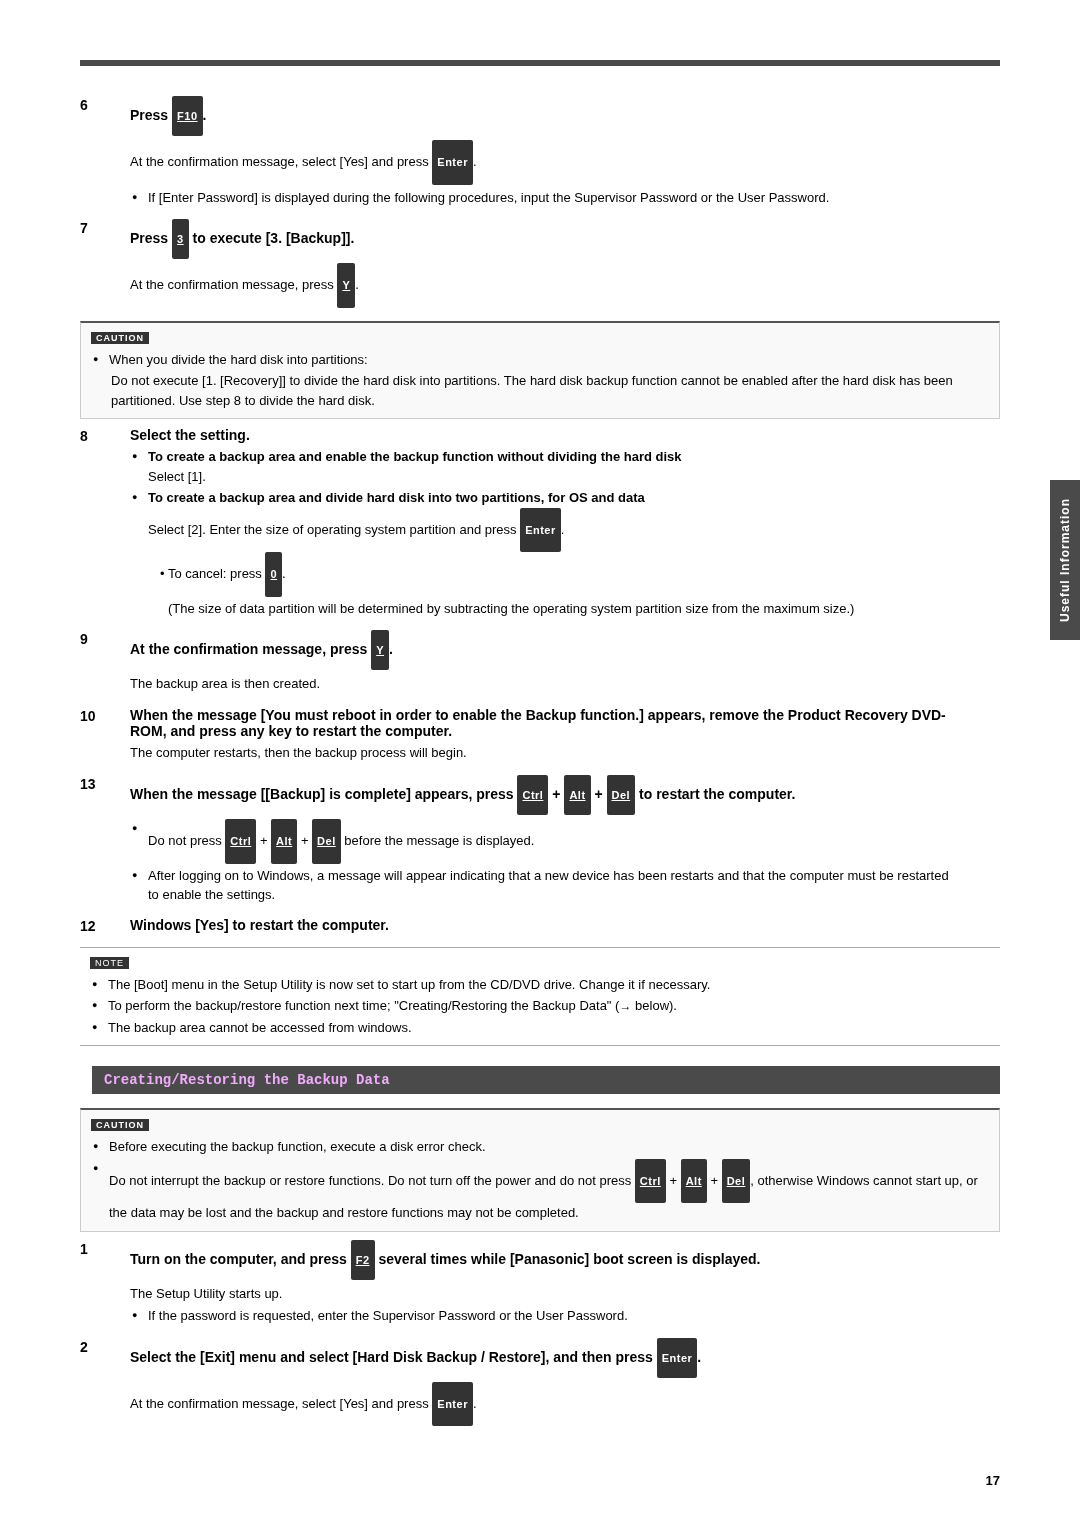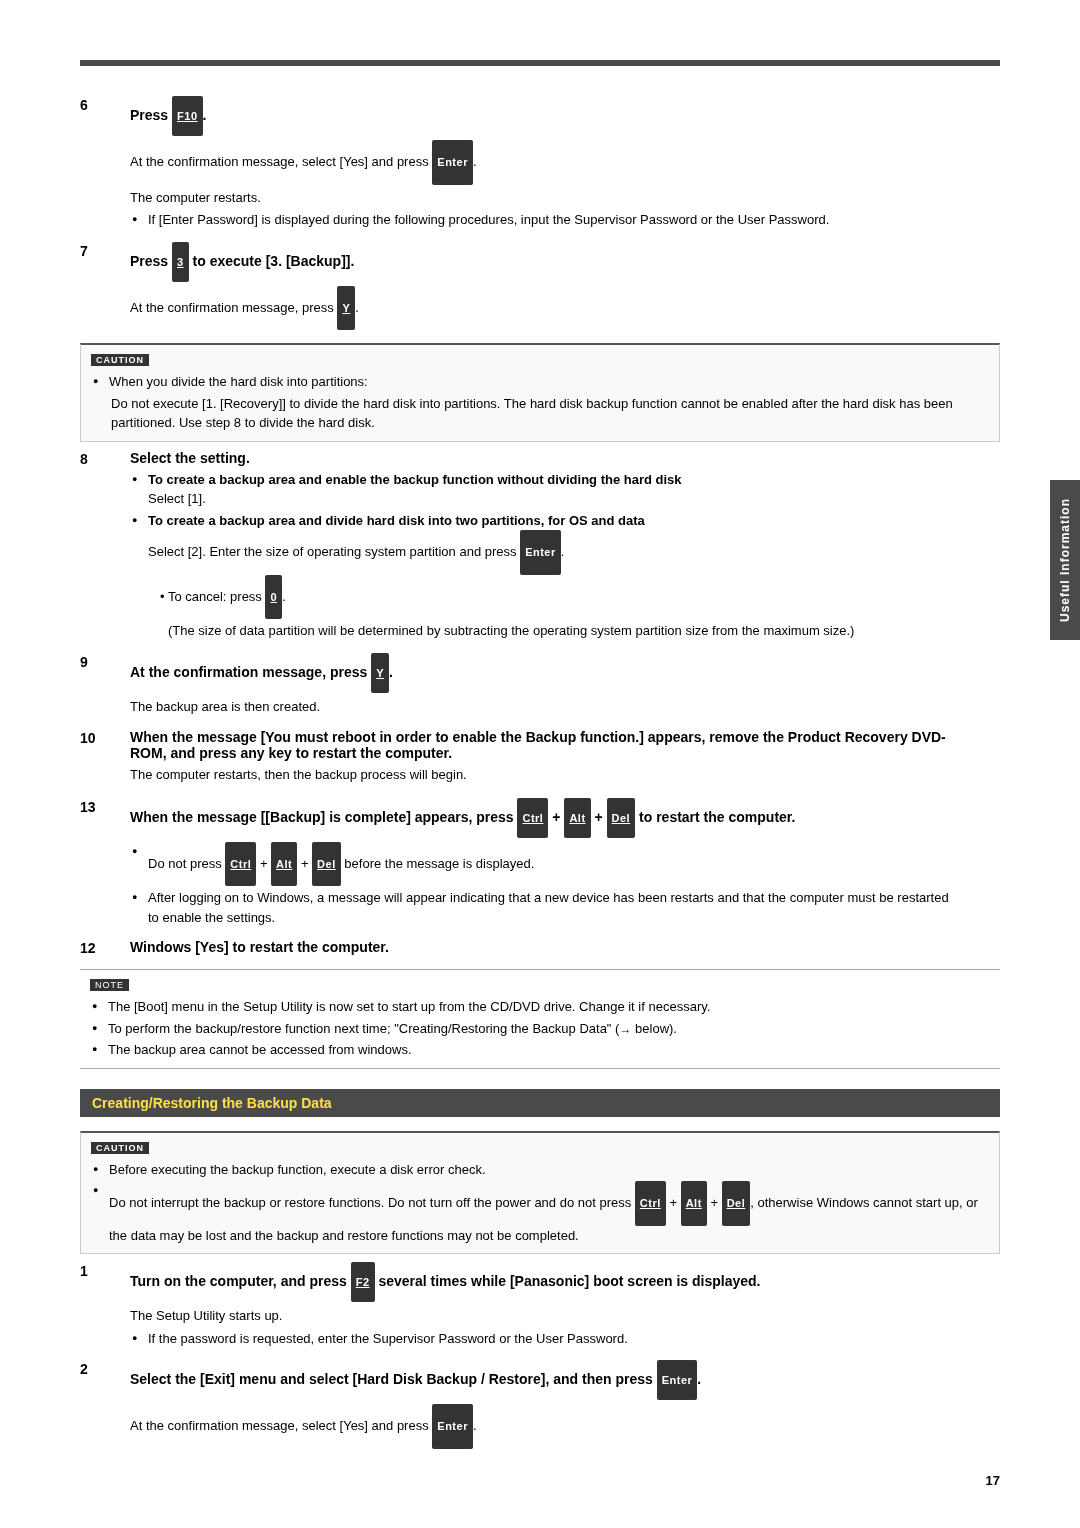--- a/index.html
+++ b/index.html
@@ -139,25 +139,26 @@
       background: #333;
       color: #fff;
       font-size: 9px;
       font-weight: normal;
       padding: 1px 5px;
       margin-bottom: 4px;
       letter-spacing: 1px;
     }
     .section-header {
       background: #4a4a4a;
-      color: #fde047;
+      color: #f0abfc;
       font-size: 14px;
       font-weight: bold;
       padding: 6px 12px;
-      margin: 20px 0 14px 0;
+      margin: 20px 0 14px 12px;
+      font-family: Liberation Mono, monospace;
     }
     .bold-li {
       font-weight: bold;
     }
     .indent-block {
       padding-left: 20px;
       margin: 2px 0;
       font-size: 13px;
       line-height: 1.5;
     }
@@ -186,21 +187,20 @@
 
   <div class="side-tab">
     <span class="side-tab-text">Useful Information</span>
   </div>
 
   <div class="step-row">
     <div class="step-number">6</div>
     <div class="step-content">
       <div class="step-title">Press <span class="kbd kbd-underline">F10</span>.</div>
       <div class="step-body">At the confirmation message, select [Yes] and press <span class="kbd">Enter</span>.</div>
-      <div class="step-body">The computer restarts.</div>
       <ul class="bullet-list">
         <li>If [Enter Password] is displayed during the following procedures, input the Supervisor Password or the User Password.</li>
       </ul>
     </div>
   </div>
 
   <div class="step-row">
     <div class="step-number">7</div>
     <div class="step-content">
       <div class="step-title">Press <span class="kbd kbd-underline">3</span> to execute [3. [Backup]].</div>

